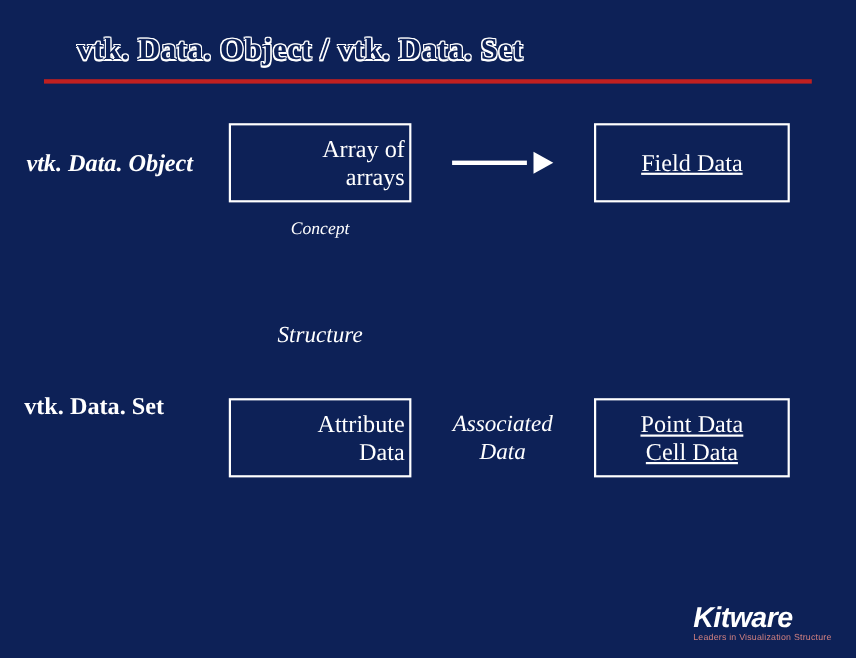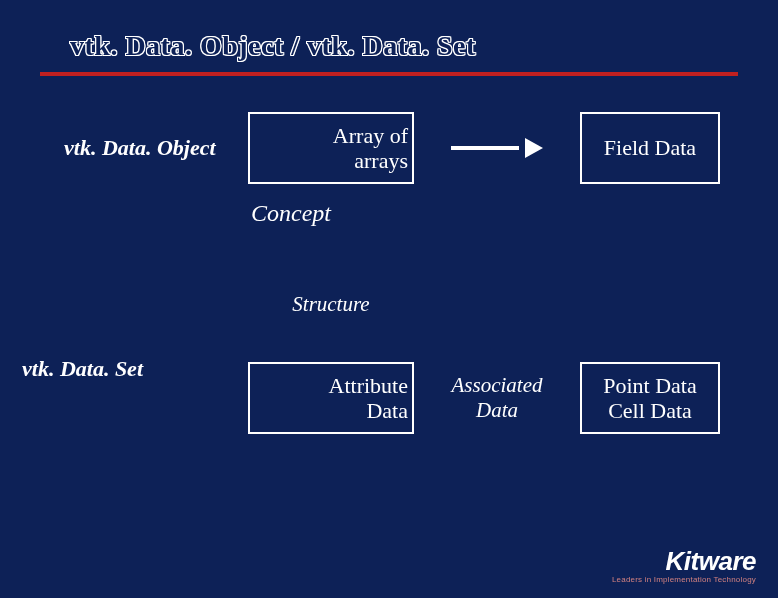--- a/index.html
+++ b/index.html
@@ -29,21 +29,20 @@
   }
   .content {
     position: relative;
     padding: 36px 32px 0 22px;
   }
   .row {
     display: flex;
     align-items: center;
     height: 72px;
     margin-bottom: 22px;
-    margin-left: 40px;
   }
   .label-col {
     width: 186px;
     font-style: italic;
     font-weight: bold;
     font-size: 22px;
     color: #fff;
     text-align: left;
     padding-left: 2px;
   }
@@ -52,21 +51,21 @@
     background: #0d2157;
     font-size: 22px;
     text-align: center;
     display: flex;
     flex-direction: column;
     justify-content: center;
     line-height: 1.15;
     padding: 6px 4px;
   }
   .concept-box { width: 166px; height: 72px; text-align: right; }
-  .impl-box    { width: 140px; height: 72px; margin-left: 0; }
+  .impl-box    { width: 178px; height: 72px; margin-left: 0; text-decoration: underline; }
   .mid-col {
     width: 166px;
     text-align: center;
     font-style: italic;
     font-size: 21px;
     display: flex;
     flex-direction: column;
     justify-content: center;
     align-items: center;
   }
@@ -90,36 +89,35 @@
   .sublabel-row {
     display: flex;
     height: 38px;
     margin-top: -6px;
     margin-bottom: 30px;
   }
   .sublabel {
     width: 166px;
     text-align: center;
     font-style: italic;
-    font-size: 24px;
+    font-size: 16px;
     color: #fff;
   }
   .dataset-label {
     position: absolute;
     left: 22px;
     top: 280px;
-    font-style: italic;
     font-weight: bold;
     font-size: 22px;
   }
   .logo {
     position: absolute;
     right: 22px;
     bottom: 14px;
-    text-align: right;
+    text-align: left;
   }
   .logo-main {
     font-family: Arial, Helvetica, sans-serif;
     font-weight: bold;
     font-size: 26px;
     color: #fff;
     font-style: italic;
     letter-spacing: -0.5px;
   }
   .logo-sub {
@@ -177,14 +175,14 @@
       <span>Point Data<br>Cell Data</span>
     </div>
   </div>
 
   <div class="dataset-label">vtk. Data. Set</div>
 
 </div>
 
 <div class="logo">
   <div class="logo-main">Kitware</div>
-  <div class="logo-sub">Leaders in Implementation Technology</div>
+  <div class="logo-sub">Leaders in Visualization Structure</div>
 </div>
 
 </body></html>

